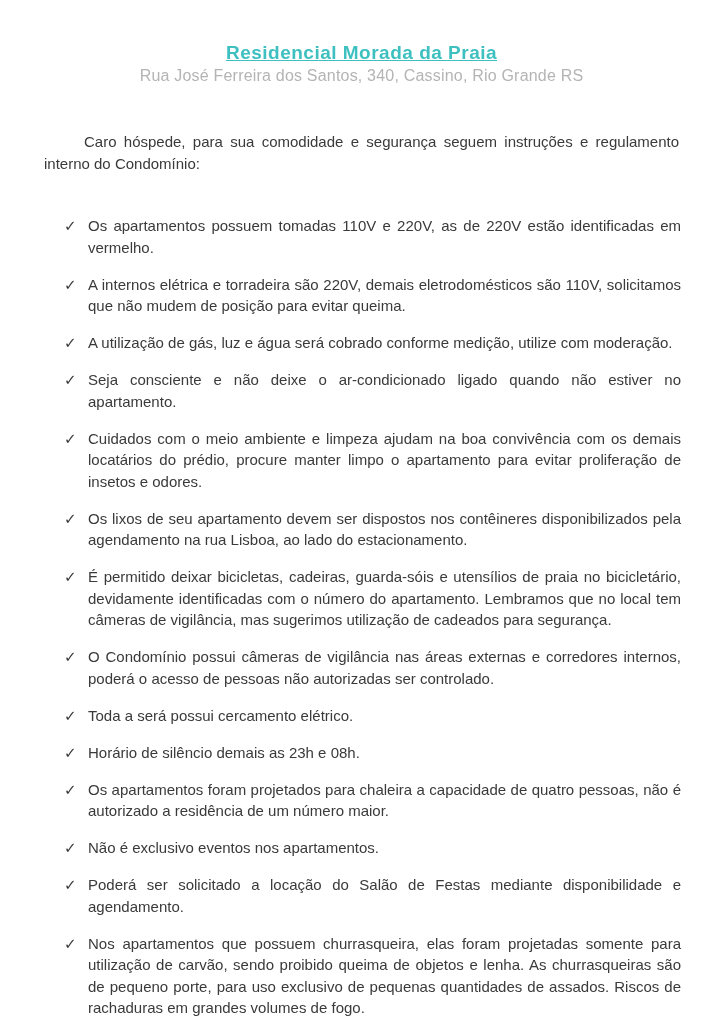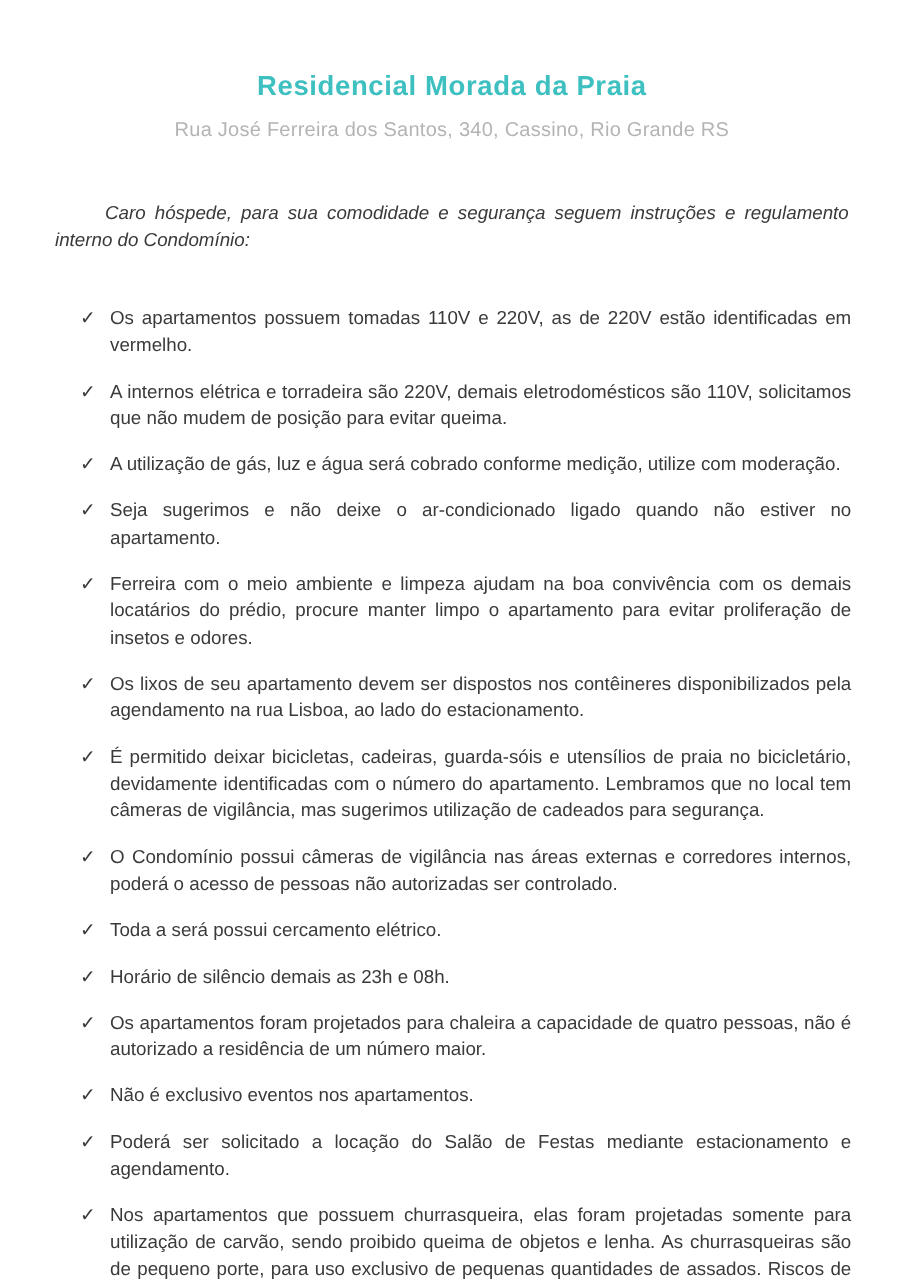--- a/index.html
+++ b/index.html
@@ -16,37 +16,37 @@
     font-family: "Liberation Sans", "DejaVu Sans", sans-serif;
     color: #3a3a3a;
     overflow: hidden;
     box-sizing: border-box;
   }
   .doc-header {
     text-align: center;
     padding-top: 42px;
   }
   .doc-title {
-    font-size: 22px;
+    font-size: 19px;
     font-weight: bold;
     letter-spacing: 0.5px;
-    margin: 14px;
+    margin: 0;
+    text-decoration: underline;
   }
   .doc-subtitle {
     font-size: 16px;
     margin-top: 3px;
     letter-spacing: 0.2px;
   }
   .intro {
     margin: 46px 44px 0 44px;
     font-size: 15px;
     line-height: 22px;
     text-indent: 40px;
     text-align: justify;
-    font-style: italic;
   }
   ul.rules {
     list-style: none;
     margin: 40px 42px 0 42px;
     padding: 0;
   }
   ul.rules li {
     position: relative;
     padding-left: 46px;
     margin-bottom: 15.5px;
@@ -88,26 +88,26 @@
       <span class="rule-text">A internos elétrica e torradeira são 220V, demais eletrodomésticos são 110V, solicitamos que não mudem de posição para evitar queima.</span>
     </li>
 
     <li>
       <span class="check">✓</span>
       <span class="rule-text">A utilização de gás, luz e água será cobrado conforme medição, utilize com moderação.</span>
     </li>
 
     <li>
       <span class="check">✓</span>
-      <span class="rule-text">Seja sugerimos e não deixe o ar-condicionado ligado quando não estiver no apartamento.</span>
+      <span class="rule-text">Seja consciente e não deixe o ar-condicionado ligado quando não estiver no apartamento.</span>
     </li>
 
     <li>
       <span class="check">✓</span>
-      <span class="rule-text">Ferreira com o meio ambiente e limpeza ajudam na boa convivência com os demais locatários do prédio, procure manter limpo o apartamento para evitar proliferação de insetos e odores.</span>
+      <span class="rule-text">Cuidados com o meio ambiente e limpeza ajudam na boa convivência com os demais locatários do prédio, procure manter limpo o apartamento para evitar proliferação de insetos e odores.</span>
     </li>
 
     <li>
       <span class="check">✓</span>
       <span class="rule-text">Os lixos de seu apartamento devem ser dispostos nos contêineres disponibilizados pela agendamento na rua Lisboa, ao lado do estacionamento.</span>
     </li>
 
     <li>
       <span class="check">✓</span>
       <span class="rule-text">É permitido deixar bicicletas, cadeiras, guarda-sóis e utensílios de praia no bicicletário, devidamente identificadas com o número do apartamento. Lembramos que no local tem câmeras de vigilância, mas sugerimos utilização de cadeados para segurança.</span>
@@ -133,21 +133,21 @@
       <span class="rule-text">Os apartamentos foram projetados para chaleira a capacidade de quatro pessoas, não é autorizado a residência de um número maior.</span>
     </li>
 
     <li>
       <span class="check">✓</span>
       <span class="rule-text">Não é exclusivo eventos nos apartamentos.</span>
     </li>
 
     <li>
       <span class="check">✓</span>
-      <span class="rule-text">Poderá ser solicitado a locação do Salão de Festas mediante estacionamento e agendamento.</span>
+      <span class="rule-text">Poderá ser solicitado a locação do Salão de Festas mediante disponibilidade e agendamento.</span>
     </li>
 
     <li>
       <span class="check">✓</span>
       <span class="rule-text">Nos apartamentos que possuem churrasqueira, elas foram projetadas somente para utilização de carvão, sendo proibido queima de objetos e lenha. As churrasqueiras são de pequeno porte, para uso exclusivo de pequenas quantidades de assados. Riscos de rachaduras em grandes volumes de fogo.</span>
     </li>
   </ul>
 
 </div>
 

